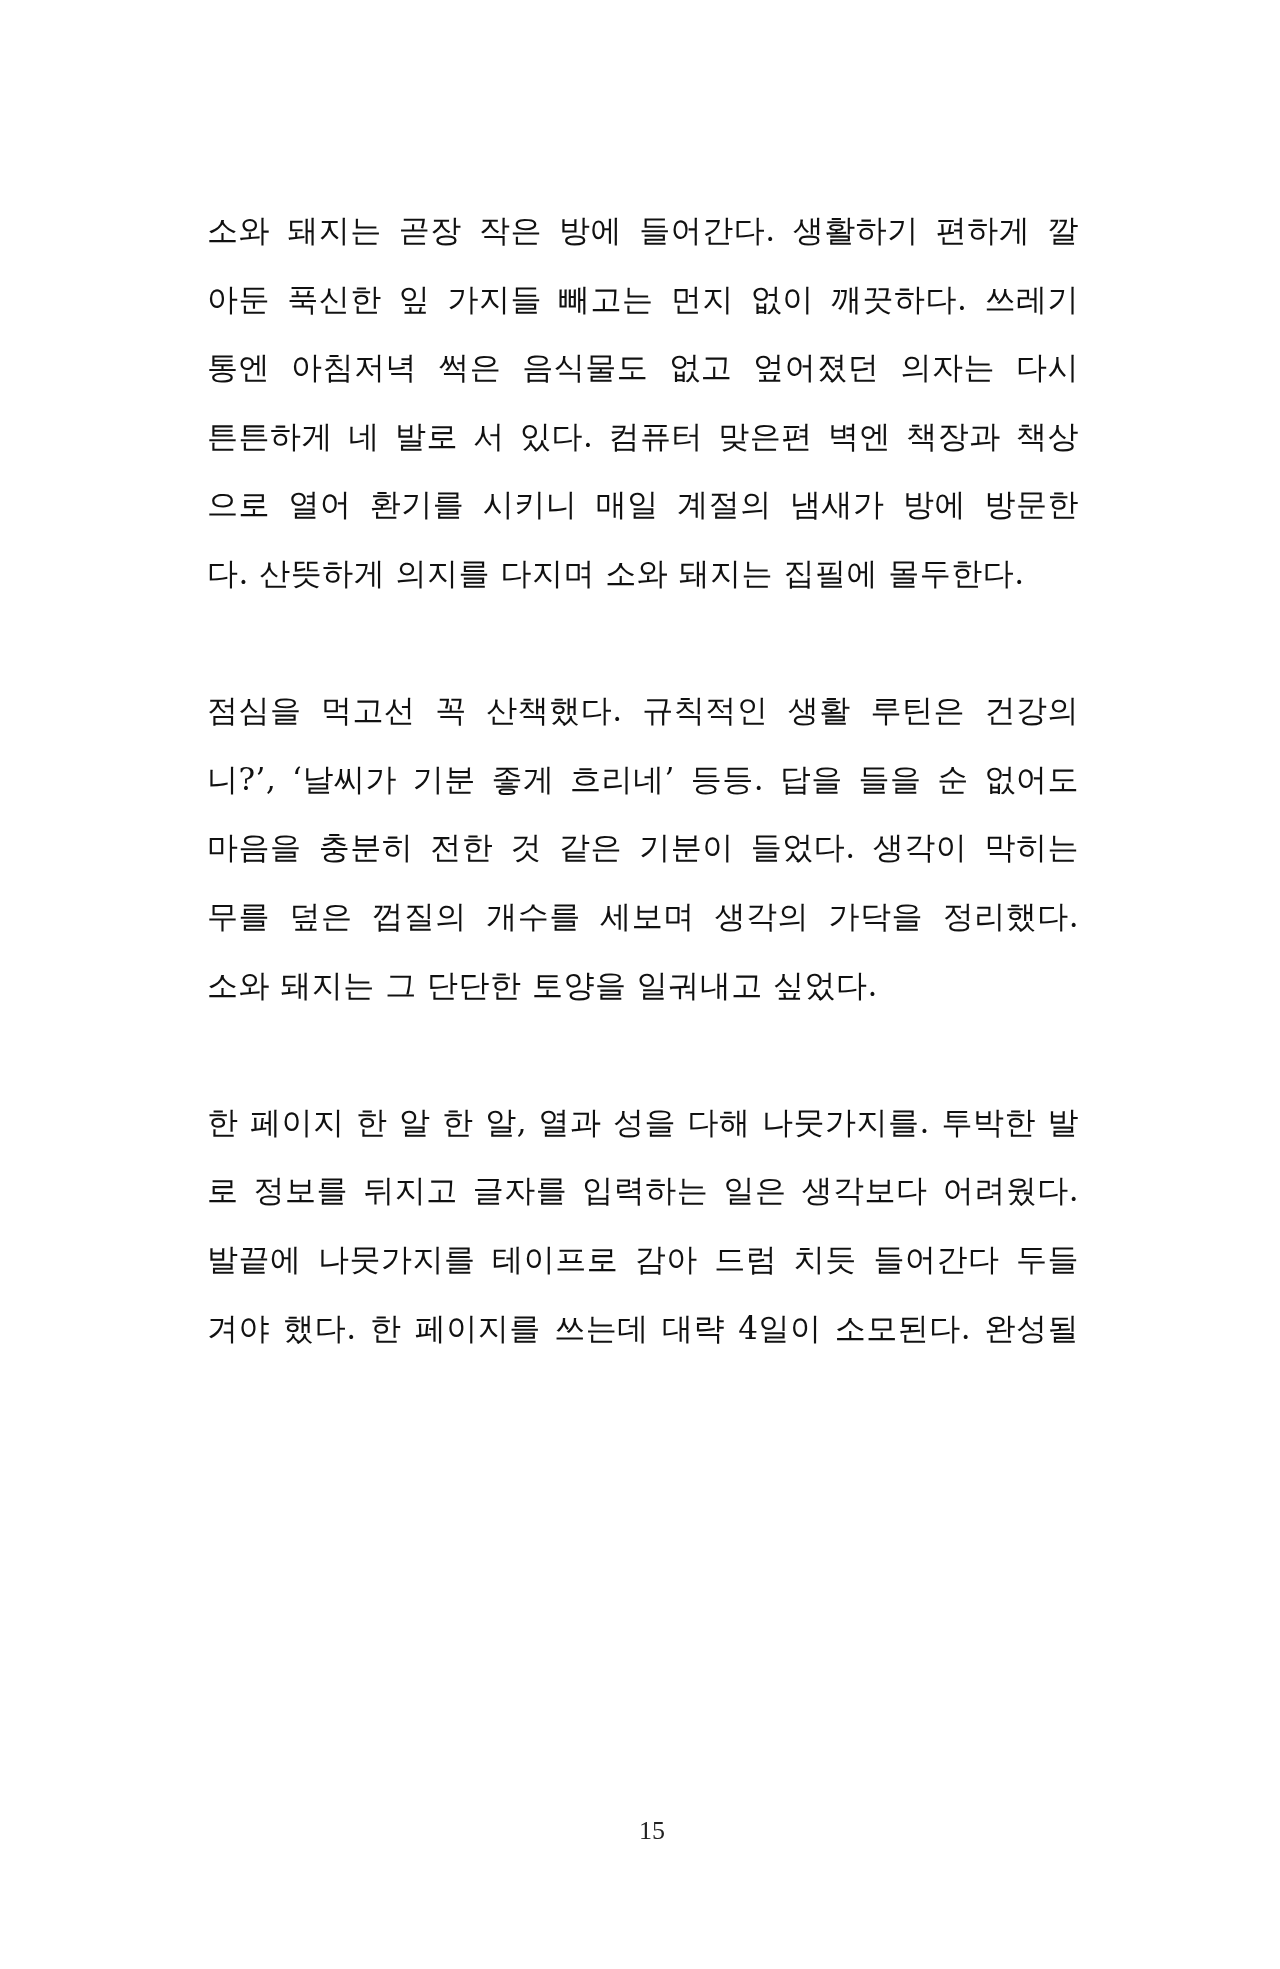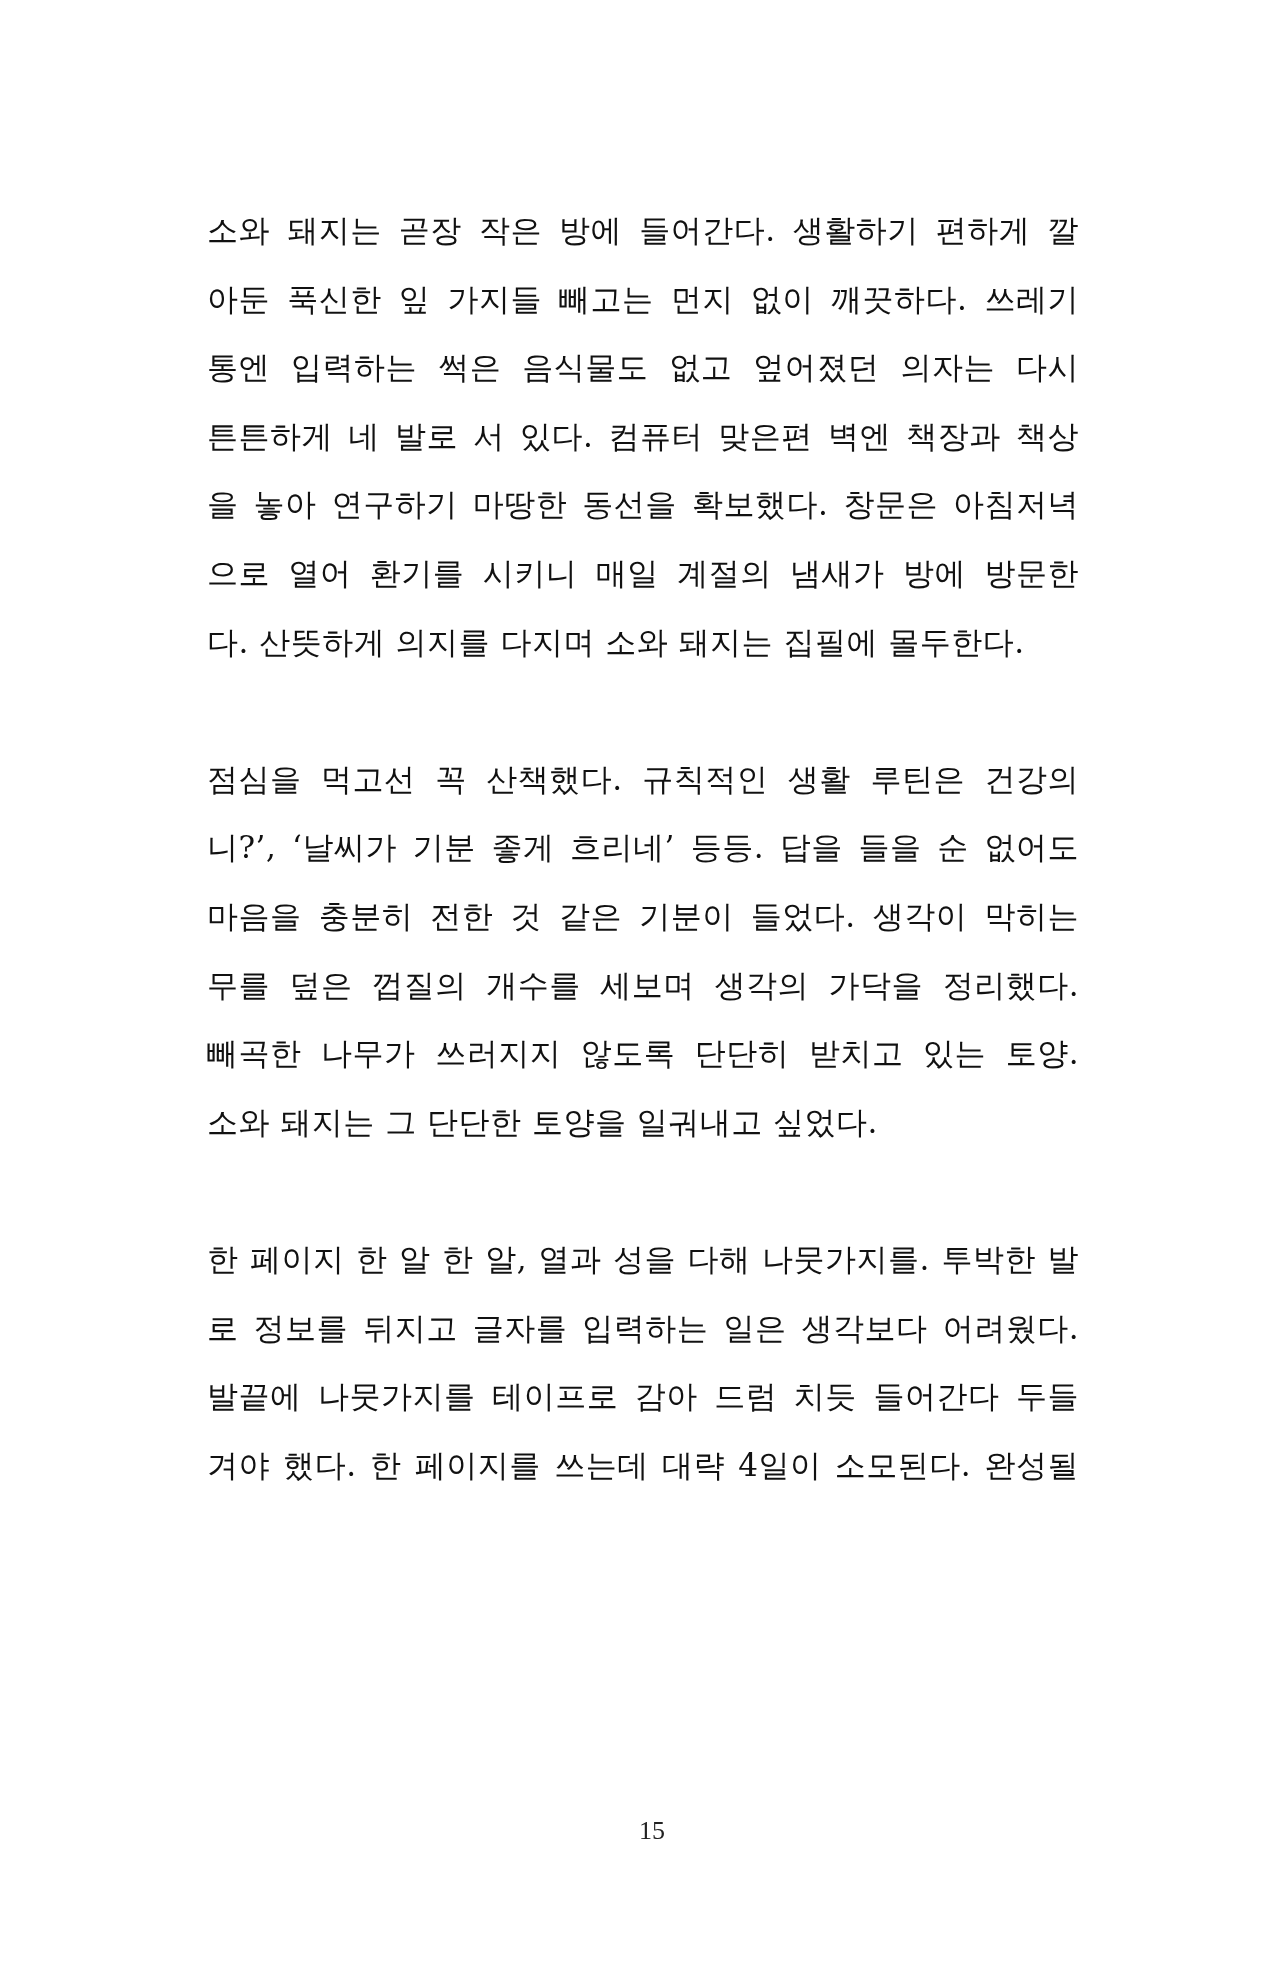--- a/index.html
+++ b/index.html
@@ -59,33 +59,31 @@
   </style>
 </head>
 <body>
 
 <div class="page">
   <div class="text-column">
 
     <div class="paragraph">
       <span class="line">소와 돼지는 곧장 작은 방에 들어간다. 생활하기 편하게 깔</span>
       <span class="line">아둔 푹신한 잎 가지들 빼고는 먼지 없이 깨끗하다. 쓰레기</span>
-      <span class="line">통엔 입력하는 썩은 음식물도 없고 엎어졌던 의자는 다시</span>
+      <span class="line">통엔 아침저녁 썩은 음식물도 없고 엎어졌던 의자는 다시</span>
       <span class="line">튼튼하게 네 발로 서 있다. 컴퓨터 맞은편 벽엔 책장과 책상</span>
-      <span class="line">을 놓아 연구하기 마땅한 동선을 확보했다. 창문은 아침저녁</span>
       <span class="line">으로 열어 환기를 시키니 매일 계절의 냄새가 방에 방문한</span>
       <span class="line last">다. 산뜻하게 의지를 다지며 소와 돼지는 집필에 몰두한다.</span>
     </div>
 
     <div class="paragraph">
       <span class="line">점심을 먹고선 꼭 산책했다. 규칙적인 생활 루틴은 건강의</span>
       <span class="line">니?’, ‘날씨가 기분 좋게 흐리네’ 등등. 답을 들을 순 없어도</span>
       <span class="line">마음을 충분히 전한 것 같은 기분이 들었다. 생각이 막히는</span>
       <span class="line">무를 덮은 껍질의 개수를 세보며 생각의 가닥을 정리했다.</span>
-      <span class="line">빼곡한 나무가 쓰러지지 않도록 단단히 받치고 있는 토양.</span>
       <span class="line last">소와 돼지는 그 단단한 토양을 일궈내고 싶었다.</span>
     </div>
 
     <div class="paragraph">
       <span class="line">한 페이지 한 알 한 알, 열과 성을 다해 나뭇가지를. 투박한 발</span>
       <span class="line">로 정보를 뒤지고 글자를 입력하는 일은 생각보다 어려웠다.</span>
       <span class="line">발끝에 나뭇가지를 테이프로 감아 드럼 치듯 들어간다 두들</span>
       <span class="line">겨야 했다. 한 페이지를 쓰는데 대략 4일이 소모된다. 완성될</span>
     </div>
 

